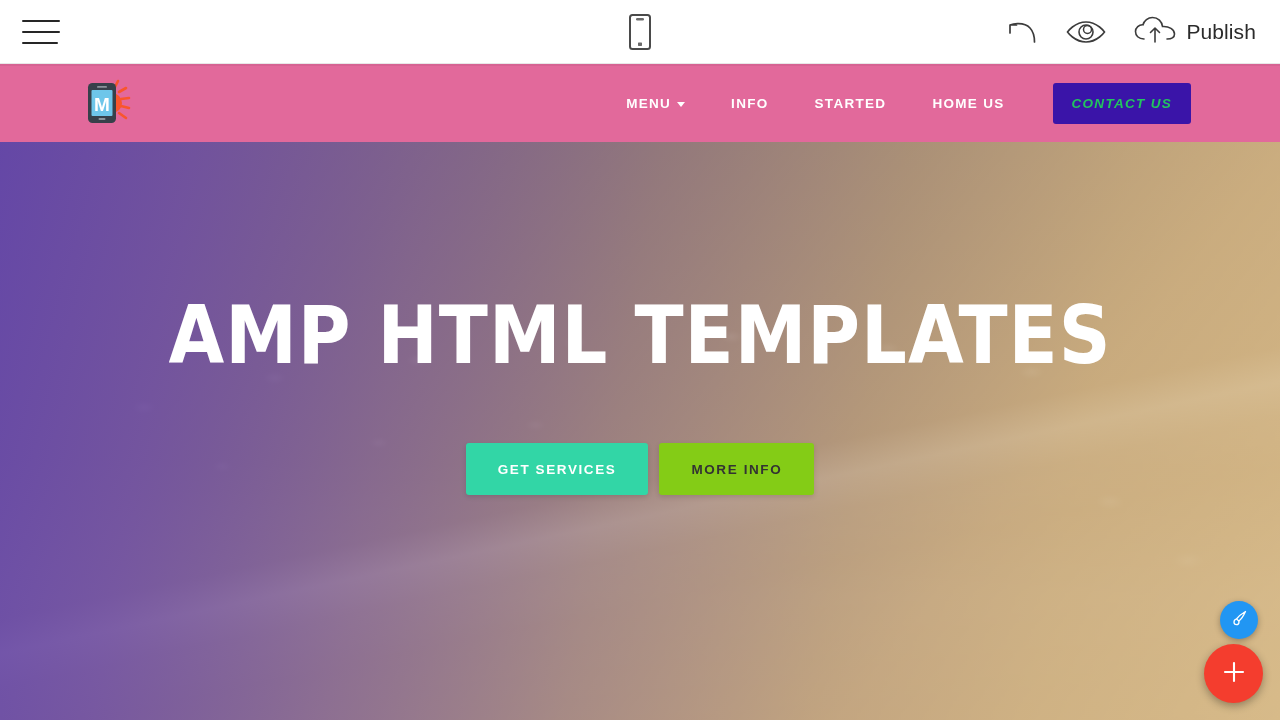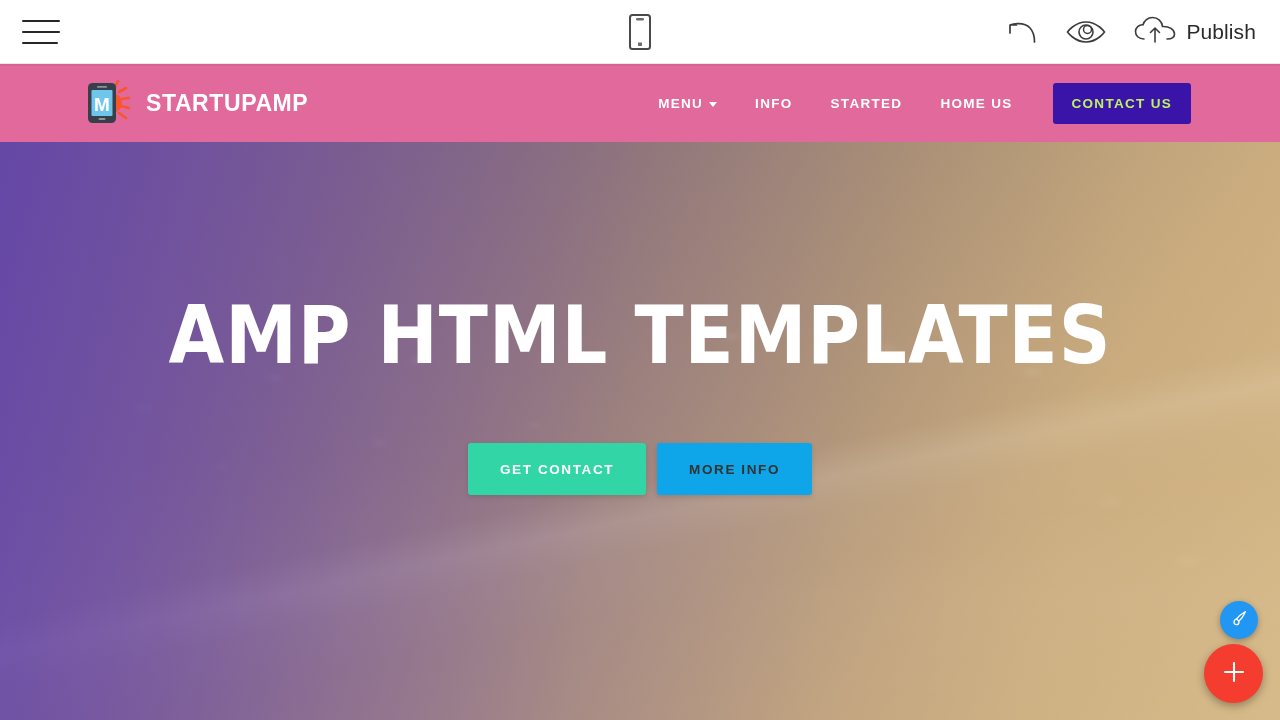--- a/index.html
+++ b/index.html
@@ -56,38 +56,38 @@
     position:absolute; left:82px; display:flex; align-items:center; gap:14px;
     cursor:pointer;
   }
   .brand-logo{ width:50px; height:50px; position:relative; }
   .brand-name{
     color:#ffffff; font-size:23px; font-weight:bold;
     letter-spacing:.6px;
   }
 
   .nav-links{
-    position:absolute; right:89px; display:flex; align-items:center; gap:4px;
+    position:absolute; right:89px; display:flex; align-items:center; gap:12px;
   }
   .nav-link{
     color:#ffffff; font-size:13.5px; font-weight:bold;
     letter-spacing:1.3px; padding:0 17px; cursor:pointer;
     display:flex; align-items:center; gap:6px;
     text-decoration:none; white-space:nowrap;
   }
   .caret{
     width:0; height:0; border-left:4.5px solid transparent;
     border-right:4.5px solid transparent; border-top:5px solid #ffffff;
     margin-top:2px;
   }
   .contact-btn{
-    background:#3a14a8; color:#bef264;
+    background:#3a14a8; color:#22c55e;
     font-size:13.5px; font-weight:bold; letter-spacing:1.3px;
     padding:13px 19px; border-radius:3px; margin-left:19px;
-    cursor:pointer; white-space:nowrap;
+    cursor:pointer; white-space:nowrap;font-style:italic;
   }
 
   
   .hero{
     position:absolute; top:142px; left:0;
     width:1280px; height:578px;
     overflow:hidden;
   }
   .hero-photo{
     position:absolute; inset:0;
@@ -146,21 +146,21 @@
     display:flex; gap:11px;
   }
   .btn{
     font-size:13.5px; font-weight:bold; letter-spacing:1.6px;
     padding:0 32px; height:52px;
     display:flex; align-items:center; justify-content:center;
     border-radius:3px; cursor:pointer; white-space:nowrap;
     box-shadow:0 2px 5px rgba(0,0,0,.12);
   }
   .btn-primary{ background:#32d6a6; color:#ffffff; min-width:163px; }
-  .btn-secondary{ background:#0ea5e9; color:#333333; min-width:151px; }
+  .btn-secondary{ background:#84cc16; color:#333333; min-width:151px; }
 
   
   .fab-brush{
     position:absolute; right:22px; bottom:81px;
     width:38px; height:38px; border-radius:50%;
     background:#2196f3;
     display:flex; align-items:center; justify-content:center;
     cursor:pointer; box-shadow:0 2px 6px rgba(0,0,0,.3);
     z-index:50;
   }
@@ -234,21 +234,20 @@
           <line x1="33" y1="9" x2="36" y2="3"></line>
         </g>
         <circle cx="30" cy="25" r="10" fill="#f9562c"></circle>
         <rect x="6" y="5" width="28" height="40" rx="4.5" ry="4.5" fill="#37404a"></rect>
         <rect x="9.5" y="12" width="21" height="26" rx="1" fill="#6ec6ea"></rect>
         <rect x="15" y="8" width="10" height="1.8" rx="0.9" fill="#8b939b"></rect>
         <rect x="16.5" y="40" width="7" height="2" rx="1" fill="#8b939b"></rect>
         <text x="20" y="33" font-family="Liberation Sans, sans-serif" font-size="19" font-weight="bold" fill="#ffffff" text-anchor="middle">M</text>
       </svg>
     </span>
-    <span class="brand-name">STARTUPAMP</span>
   </div>
 
   <div class="nav-links">
 
     <a class="nav-link">
       <span>MENU</span>
       <span class="caret"></span>
     </a>
 
     <a class="nav-link">
@@ -268,21 +267,21 @@
 </div>
 
 <div class="hero">
   <div class="hero-photo"></div>
   <div class="hero-overlay"></div>
 
   <div class="hero-content">
     <h1 class="hero-title">AMP HTML TEMPLATES</h1>
 
     <div class="hero-buttons">
-      <div class="btn btn-primary">GET CONTACT</div>
+      <div class="btn btn-primary">GET SERVICES</div>
       <div class="btn btn-secondary">MORE INFO</div>
     </div>
   </div>
 </div>
 
 <div class="fab-brush">
   <span>
     <svg width="20" height="20" viewBox="0 0 20 20">
       <path d="M16.5 3.5 C16.5 3.5 10.5 7 7.5 11 L9.8 13 C13.5 10.2 16.5 3.5 16.5 3.5 Z" fill="none" stroke="#ffffff" stroke-width="1.3" stroke-linejoin="round"></path>
       <path d="M7.3 11.2 C5.8 11.6 5 12.8 5 14.2 C5 15.6 6 16.6 7.4 16.6 C8.9 16.6 10 15.4 10 13.9 C10 13.4 9.9 13.2 9.8 13" fill="none" stroke="#ffffff" stroke-width="1.3" stroke-linejoin="round"></path>

